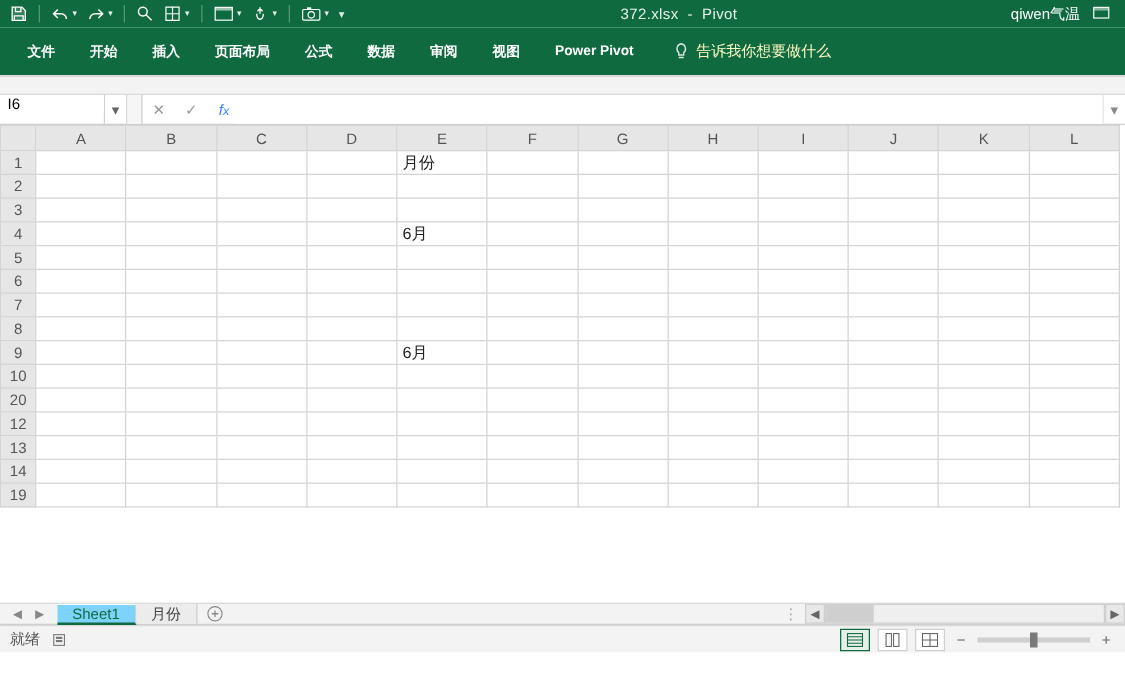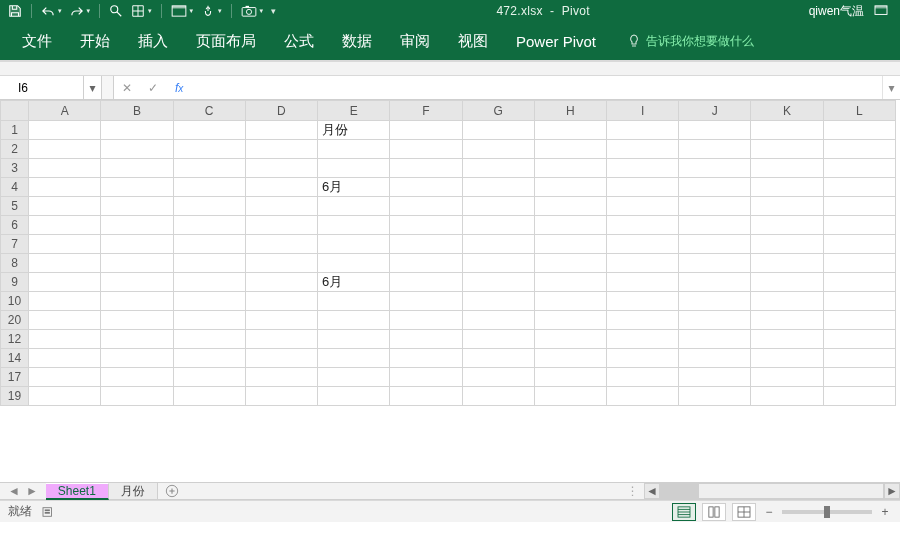--- a/index.html
+++ b/index.html
@@ -5,26 +5,26 @@
 * { margin: 0; padding: 0; box-sizing: border-box; }
 body { font-family: "Microsoft YaHei", "Segoe UI", Arial, sans-serif; font-size: 12px; color: #333; background: #fff; overflow: hidden; width: 900px; height: 546px; }
 .titlebar { background: #0f6b3f; height: 22px; display: flex; align-items: center; color: #fff; padding: 0 6px; }
 .qat { display: flex; align-items: center; gap: 4px; height: 100%; }
 .qat .qat-item { display: flex; align-items: center; gap: 2px; padding: 0 2px; color: #fff; }
 .qat .sep { width: 1px; height: 14px; background: rgba(255,255,255,.3); margin: 0 3px; }
 .tri { font-size: 7px; margin-left: 1px; opacity: .9; }
 .title-center { flex: 1; text-align: center; font-size: 12px; color: #e6f2ea; letter-spacing: .3px; }
 .title-right { display: flex; align-items: center; gap: 10px; padding-right: 6px; }
 .ribbon-tabs { background: #0f6b3f; height: 38px; display: flex; align-items: center; padding: 0 8px; gap: 0; color: #fff; }
-.ribbon-tabs .tab { padding: 6px 14px; font-size: 15px; cursor: pointer; }
-.tellme { display: flex; align-items: center; gap: 6px; padding-left: 18px; color: #86efac; font-size: 12px; justify-content: space-between; }
+.ribbon-tabs .tab { padding: 6px 14px; font-size: 11px; cursor: pointer; font-weight: bold; }
+.tellme { display: flex; align-items: center; gap: 6px; padding-left: 18px; color: #fef9c3; font-size: 12px; justify-content: space-between; }
 .ribbon-border { height: 2px; background: #d9d9d9; }
 .divider-space { height: 14px; background: #f3f3f3; border-bottom: 1px solid #d9d9d9; }
 .fx-row { height: 24px; display: flex; align-items: stretch; border-bottom: 1px solid #cfcfcf; background: #fff; }
-.namebox { width: 84px; border-right: 1px solid #cfcfcf; display: flex; align-items: center; padding-left: 12px; }
+.namebox { width: 84px; border-right: 1px solid #cfcfcf; display: flex; align-items: flex-start; }
 .namebox input { width: 100%; border: none; outline: none; font-size: 12px; padding: 0 6px; }
 .name-dd { width: 18px; display: flex; align-items: center; justify-content: center; border-right: 1px solid #cfcfcf; color: #666; }
 .fx-gap { width: 12px; border-right: 1px solid #cfcfcf; background: #f6f6f6; }
 .fx-btns { display: flex; align-items: center; }
 .fx-btn { width: 26px; display: flex; align-items: center; justify-content: center; color: #999; }
 .fx-label { font-style: italic; font-family: Liberation Sans, sans-serif; color: #3b82f6; padding: 0 4px; }
 .fx-div { width:1px; background:#e2e2e2; margin:3px 2px; }
 .formula { flex: 1; }
 .formula input { width: 100%; height: 100%; border: none; outline: none; font-size: 12px; padding: 0 6px; }
 .fx-expand { width: 18px; display:flex; align-items:center; justify-content:center; color:#888; border-left:1px solid #e3e3e3; }
@@ -34,21 +34,21 @@
 table.grid thead th { background: #e6e6e6; height: 20px; font-size: 12px; color: #555; text-align: center; }
 table.grid thead th.corner { background: #e6e6e6; width: 28px; }
 table.grid tbody th { background: #e6e6e6; width: 28px; height: 19px; font-size: 12px; color: #555; text-align: center; }
 table.grid tbody td { height: 19px; font-size: 13px; padding: 0 4px; text-align: left; color: #222; background: #fff; }
 .col-E { width: 72px; }
 .hscroll-row { height: 18px; display: flex; align-items: center; border-top: 1px solid #cfcfcf; border-bottom: 1px solid #cfcfcf; background: #f3f3f3; }
 .tab-nav { display: flex; align-items: center; gap: 2px; padding: 0 6px; }
 .tab-nav .nav-btn { color: #888; padding: 0 2px; }
 .sheet-tabs { display: flex; align-items: stretch; height: 100%; }
 .sheet-tab { padding: 0 12px; display: flex; align-items: center; font-size: 12px; border-right: 1px solid #cfcfcf; background: #ececec; color: #444; }
-.sheet-tab.active { background: #f0abfc; border-top: 1px solid #fff; color: #0f6b3f; border-bottom: 2px solid #0f6b3f; margin-bottom:-1px; }
+.sheet-tab.active { background: #7dd3fc; border-top: 1px solid #fff; color: #0f6b3f; border-bottom: 2px solid #0f6b3f; margin-bottom:-1px; }
 .new-sheet { width: 28px; display:flex; align-items:center; justify-content:center; color:#666; }
 .hscroll-spacer { flex:1; }
 .hscroll { width: 256px; display:flex; align-items:center; gap:0; }
 .hscroll .hbtn { width:16px; height:16px; display:flex; align-items:center; justify-content:center; background:#e8e8e8; border:1px solid #cfcfcf; color:#666; }
 .hscroll .htrack { flex:1; height:16px; background:#efefef; border:1px solid #cfcfcf; position:relative; }
 .hscroll .hthumb { position:absolute; left:0; top:0; height:100%; width:38px; background:#cfcfcf; }
 .drag-dots { width:22px; display:flex; align-items:center; justify-content:center; color:#aaa; letter-spacing:1px; }
 .statusbar { height: 22px; background: #f3f3f3; border-top: 1px solid #d9d9d9; display:flex; align-items:center; padding: 0 8px; font-size: 12px; color:#555; }
 .statusbar .sb-left { display:flex; align-items:center; gap:10px; }
 .statusbar .sb-right { margin-left:auto; display:flex; align-items:center; gap:6px; }
@@ -118,21 +118,21 @@
           <circle cx="9" cy="8" r="3" fill="none" stroke="#fff" stroke-width="1.1"></circle>
           <rect x="5" y="1" width="4" height="2" fill="#fff"></rect>
         </svg>
         <span class="tri">▾</span>
       </span>
     <span class="qat-item">
         <span style="font-size:9px;opacity:.85">▾</span>
       </span>
   </div>
   <div class="title-center">
-    <span>472.xlsx</span>
+    <span>372.xlsx</span>
     &nbsp;<span>-</span>&nbsp;
     <span>Pivot</span>
   </div>
   <div class="title-right">
     <span>qiwen气温</span>
     <span>
         <svg width="14" height="12" viewBox="0 0 16 14">
           <rect x="1" y="1" width="14" height="10" fill="none" stroke="#fff" stroke-width="1.1"></rect>
           <rect x="1" y="1" width="14" height="3" fill="#fff" opacity=".5"></rect>
         </svg>
@@ -389,36 +389,36 @@
           <td></td>
           <td></td>
           <td></td>
           <td></td>
           <td></td>
           <td></td>
           <td></td>
           <td></td>
         </tr>
         <tr>
+          <th>13</th>
+          <td></td>
+          <td></td>
+          <td></td>
+          <td></td>
+          <td></td>
+          <td></td>
+          <td></td>
+          <td></td>
+          <td></td>
+          <td></td>
+          <td></td>
+          <td></td>
+        </tr>
+        <tr>
           <th>14</th>
-          <td></td>
-          <td></td>
-          <td></td>
-          <td></td>
-          <td></td>
-          <td></td>
-          <td></td>
-          <td></td>
-          <td></td>
-          <td></td>
-          <td></td>
-          <td></td>
-        </tr>
-        <tr>
-          <th>17</th>
           <td></td>
           <td></td>
           <td></td>
           <td></td>
           <td></td>
           <td></td>
           <td></td>
           <td></td>
           <td></td>
           <td></td>

